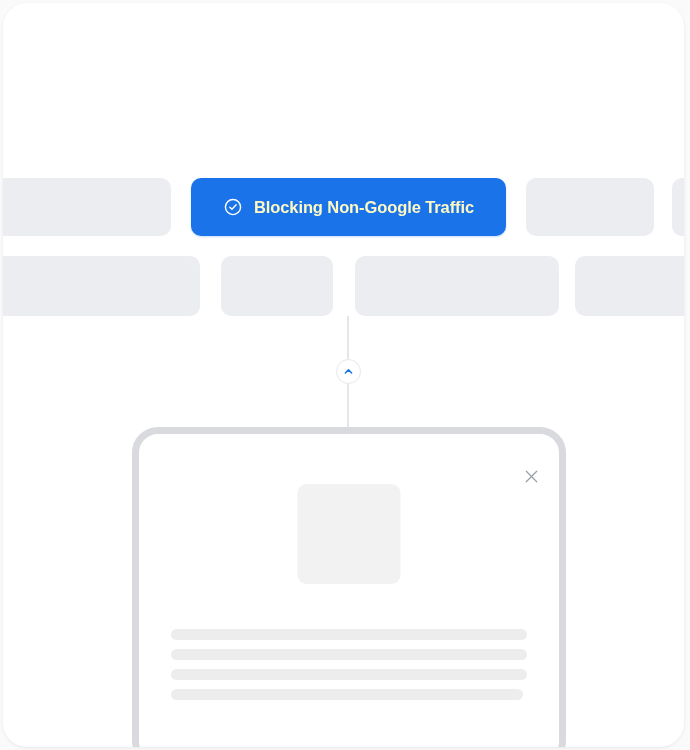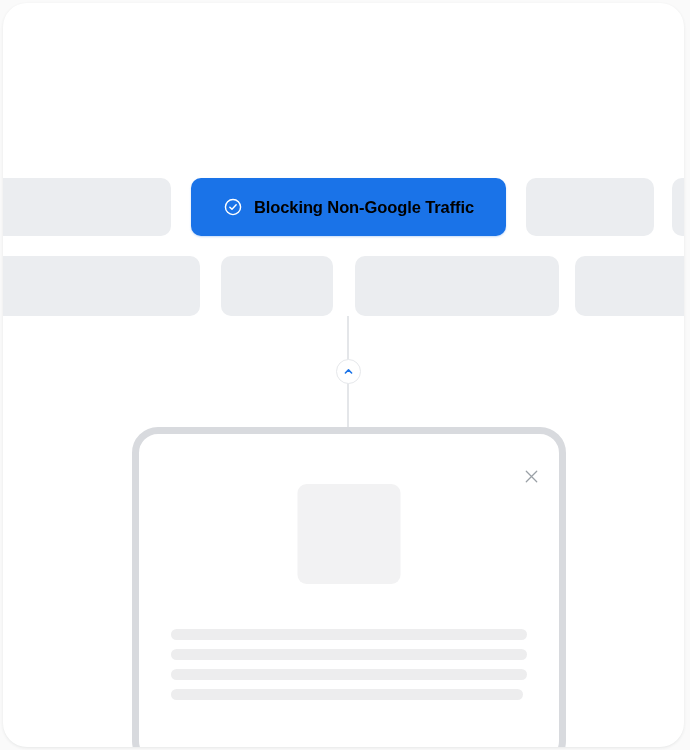--- a/index.html
+++ b/index.html
@@ -58,21 +58,21 @@
     border-radius: 10px;
     display: flex;
     align-items: center;
     justify-content: center;
     gap: 11px;
     cursor: pointer;
     padding: 0;
     box-shadow: 0 1px 2px rgba(26, 115, 232, 0.25);
   }
   .action-button .label {
-    color: #000000;
+    color: #fef9c3;
     font-size: 16.5px;
     font-weight: 700;
     letter-spacing: -0.1px;
     line-height: 1;
     white-space: nowrap;
   }
   .check-circle-icon {
     width: 20px;
     height: 20px;
     display: block;

